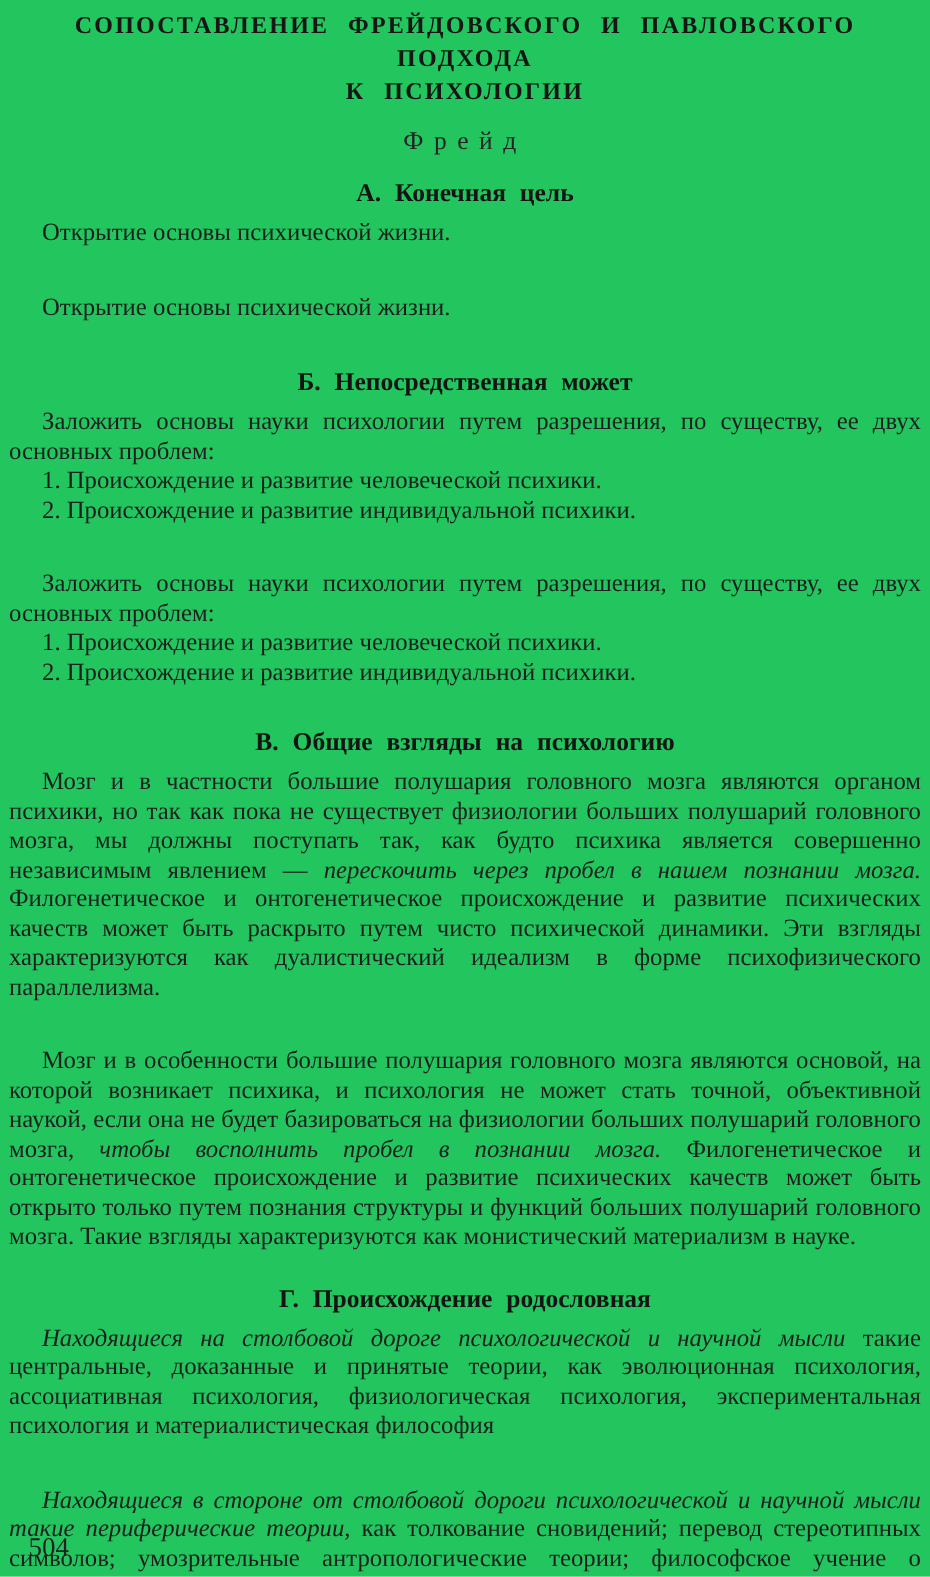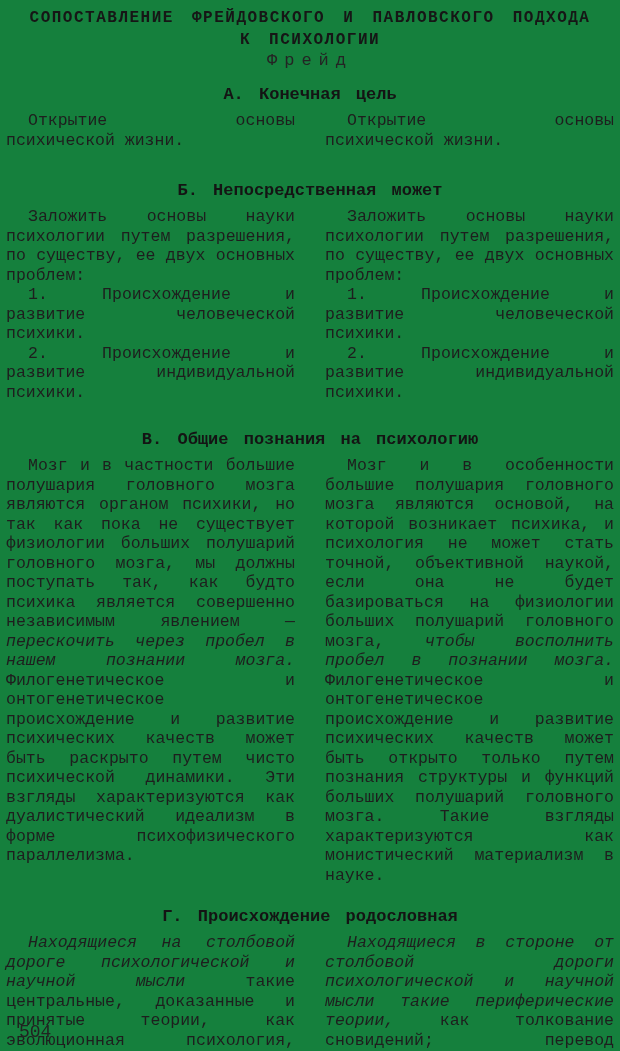--- a/index.html
+++ b/index.html
@@ -1,37 +1,38 @@
 <!DOCTYPE html>
 <html lang="ru"><head>
 <meta charset="utf-8">
 <style>
   html, body { margin: 0; padding: 0; }
   .page {
     position: relative;
     width: 620px;
     height: 1051px;
-    background: #15803d;
+    background: #22c55e;
     color: #1e1e1e;
-    font-family: Liberation Mono, monospace;
+    font-family: Liberation Serif, serif;
     overflow: hidden;
     box-sizing: border-box;
   }
   .title {
     padding-top: 7px;
     text-align: center;
     font-weight: bold;
     font-size: 16px;
     line-height: 22px;
     letter-spacing: 1.5px;
     word-spacing: 7px;
     color: #161616;
   }
   .col-headers {
     display: flex;
+    margin-top: 11px;
   }
   .col-header {
     flex: 1;
     text-align: center;
     font-size: 17px;
     letter-spacing: 7px;
     color: #242424;
   }
   .section-heading {
     text-align: center;
@@ -43,20 +44,21 @@
   }
   .sh-a { margin-top: 15px; }
   .sh-b { margin-top: 31px; }
   .sh-v { margin-top: 28px; }
   .sh-g { margin-top: 22px; }
   .columns {
     display: flex;
     gap: 30px;
     padding: 0 6px;
     margin-top: 7px;
+    flex-direction: column;
   }
   .col {
     flex: 1;
     min-width: 0;
     font-size: 16.5px;
     line-height: 19.5px;
     text-align: justify;
   }
   .para {
     margin: 0;
@@ -102,21 +104,21 @@
       <p class="para"><span>1. Происхождение и развитие человеческой психики.</span></p>
       <p class="para"><span>2. Происхождение и развитие индивидуальной психики.</span></p>
     </div>
     <div class="col">
       <p class="para"><span>Заложить основы науки психологии путем разрешения, по существу, ее двух основных проблем:</span></p>
       <p class="para"><span>1. Происхождение и развитие человеческой психики.</span></p>
       <p class="para"><span>2. Происхождение и развитие индивидуальной психики.</span></p>
     </div>
   </div>
 
-  <div class="section-heading sh-v">В. Общие познания на психологию</div>
+  <div class="section-heading sh-v">В. Общие взгляды на психологию</div>
   <div class="columns">
     <div class="col">
       <p class="para"><span>Мозг и в частности большие полушария головного мозга являются органом психики, но так как пока не существует физиологии больших полушарий головного мозга, мы должны поступать так, как будто психика является совершенно независимым явлением — </span><span class="it">перескочить через пробел в нашем познании мозга.</span><span> Филогенетическое и онтогенетическое происхождение и развитие психических качеств может быть раскрыто путем чисто психической динамики. Эти взгляды характеризуются как дуалистический идеализм в форме психофизического параллелизма.</span></p>
     </div>
     <div class="col">
       <p class="para"><span>Мозг и в особенности большие полушария головного мозга являются основой, на которой возникает психика, и психология не может стать точной, объективной наукой, если она не будет базироваться на физиологии больших полушарий головного мозга, </span><span class="it">чтобы восполнить пробел в познании мозга.</span><span> Филогенетическое и онтогенетическое происхождение и развитие психических качеств может быть открыто только путем познания структуры и функций больших полушарий головного мозга. Такие взгляды характеризуются как монистический материализм в науке.</span></p>
     </div>
   </div>
 
   <div class="section-heading sh-g">Г. Происхождение родословная</div>

